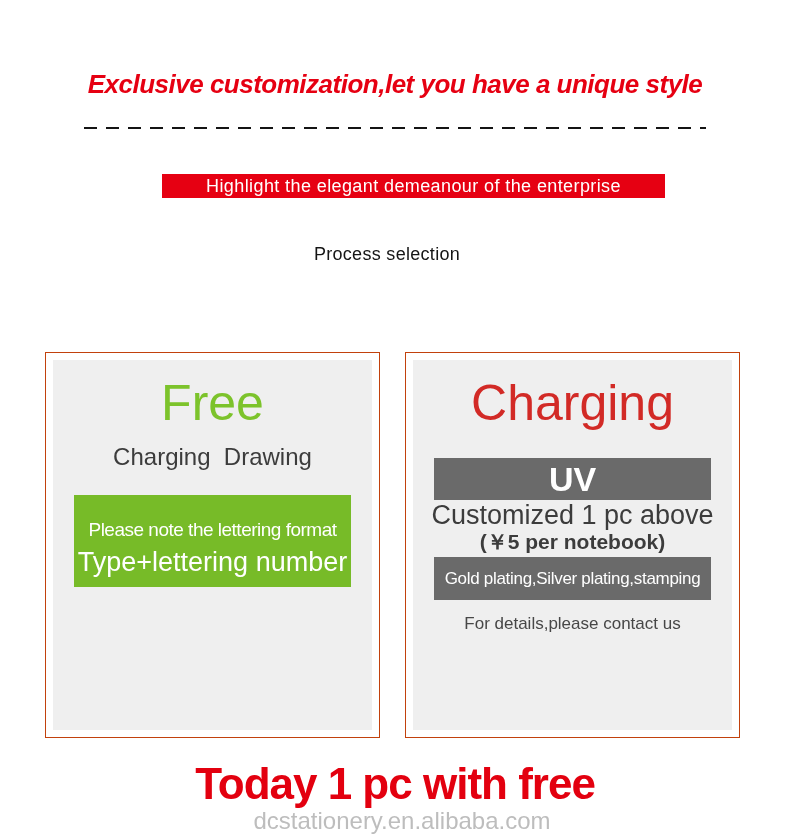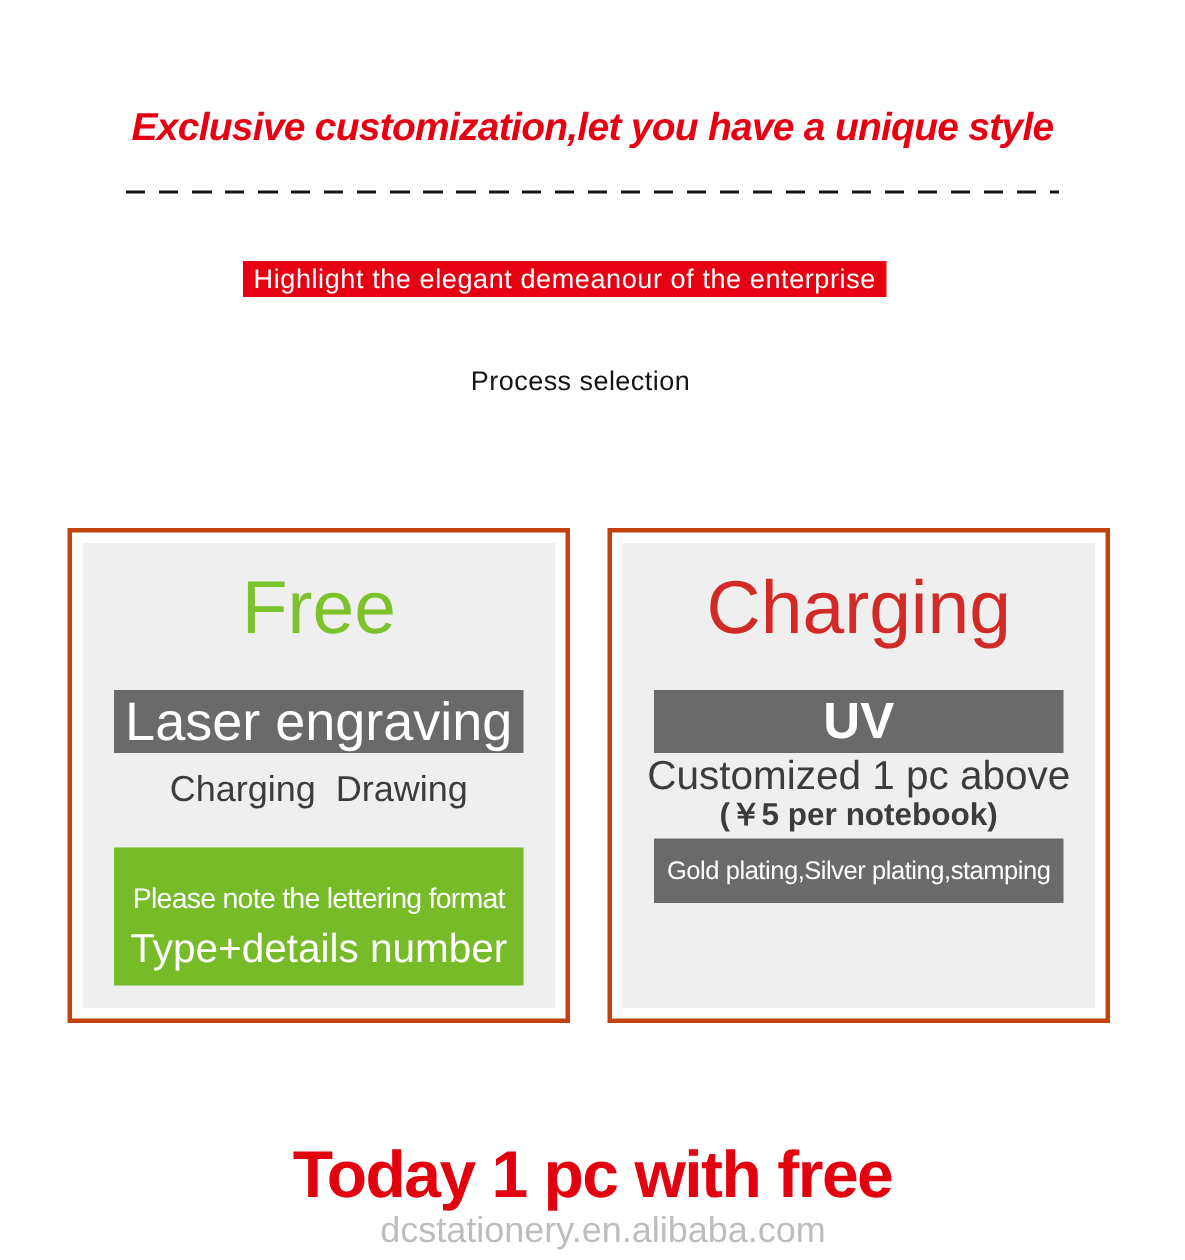--- a/index.html
+++ b/index.html
@@ -27,21 +27,21 @@
   }
   .dashed-line {
     position: absolute;
     top: 127px; left: 84px;
     width: 622px; height: 2px;
     background: repeating-linear-gradient(to right, #141414 0 13px, transparent 13px 22px);
   }
   .banner {
     position: absolute;
     top: 174px; left: 162px;
-    width: 429px; height: 24px;
+    width: 503px; height: 24px;
     background: #e60012;
     color: #ffffff;
     font-size: 18px;
     line-height: 24px;
     letter-spacing: 0.4px;
     text-align: center;
     white-space: nowrap;
   }
   .process-title {
     position: absolute;
@@ -56,23 +56,23 @@
 
   
   .cards {
     position: absolute;
     top: 352px; left: 45px;
     width: 696px;
     display: flex;
     gap: 25px;
   }
   .card {
-    width: 335px; height: 330px;
+    width: 335px; height: 386px;
     box-sizing: border-box;
-    border: 3px solid #c2410c;
+    border: 1px solid #c2410c;
     background: #ffffff;
     padding: 7px;
   }
   .panel {
     width: 100%; height: 100%;
     background: #efefef;
     text-align: center;
     box-sizing: border-box;
     overflow: hidden;
   }
@@ -178,36 +178,36 @@
 
 <div class="banner">Highlight the elegant demeanour of the enterprise</div>
 
 <div class="process-title">Process selection</div>
 
 <div class="cards">
 
   <div class="card">
     <div class="panel">
       <div class="card-heading heading-free">Free</div>
-      <div class="band band-laser">Laser engraving</div>
       <div class="sub-options">Charging  Drawing</div>
       <div class="note-box">
         <div class="note-line1">Please note the lettering format</div>
-        <div class="note-line2">Type+details number</div>
+        <div class="note-line2">Type+lettering number</div>
       </div>
     </div>
   </div>
 
   <div class="card">
     <div class="panel">
       <div class="card-heading heading-charge">Charging</div>
       <div class="band band-uv">UV</div>
       <div class="condition">Customized 1 pc above</div>
       <div class="price-note">(￥5 per notebook)</div>
       <div class="band-gold">Gold plating,Silver plating,stamping</div>
+      <div class="contact-note">For details,please contact us</div>
     </div>
   </div>
 
 </div>
 
 <div class="footer-title">Today 1 pc with free</div>
 
 <div class="watermark">dcstationery.en.alibaba.com</div>
 
 </body></html>

